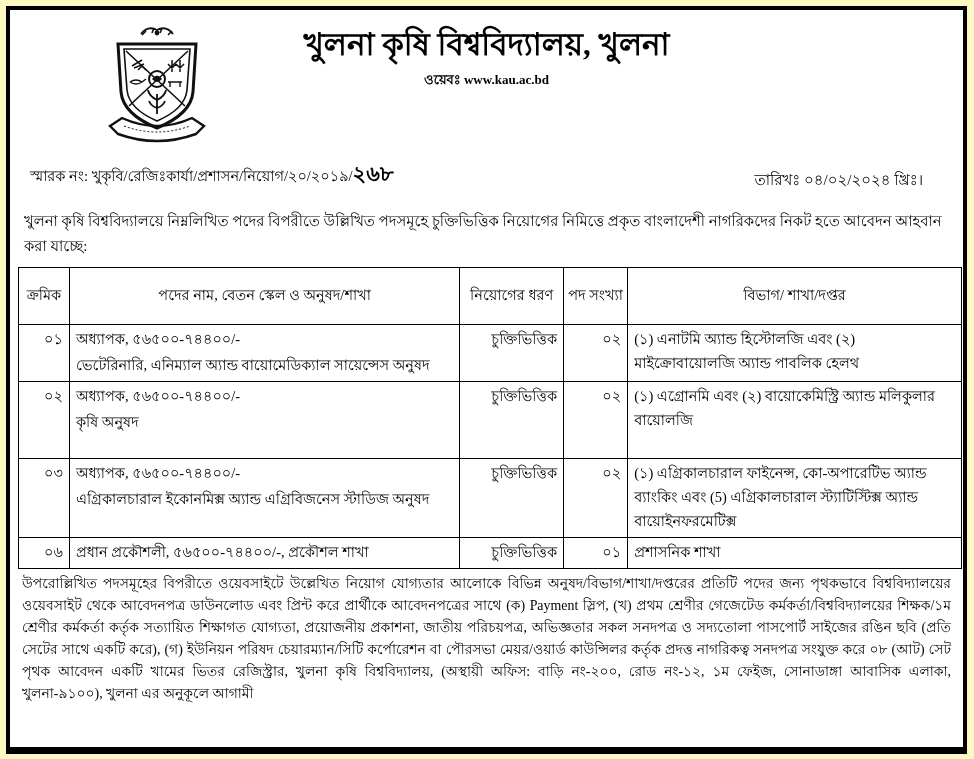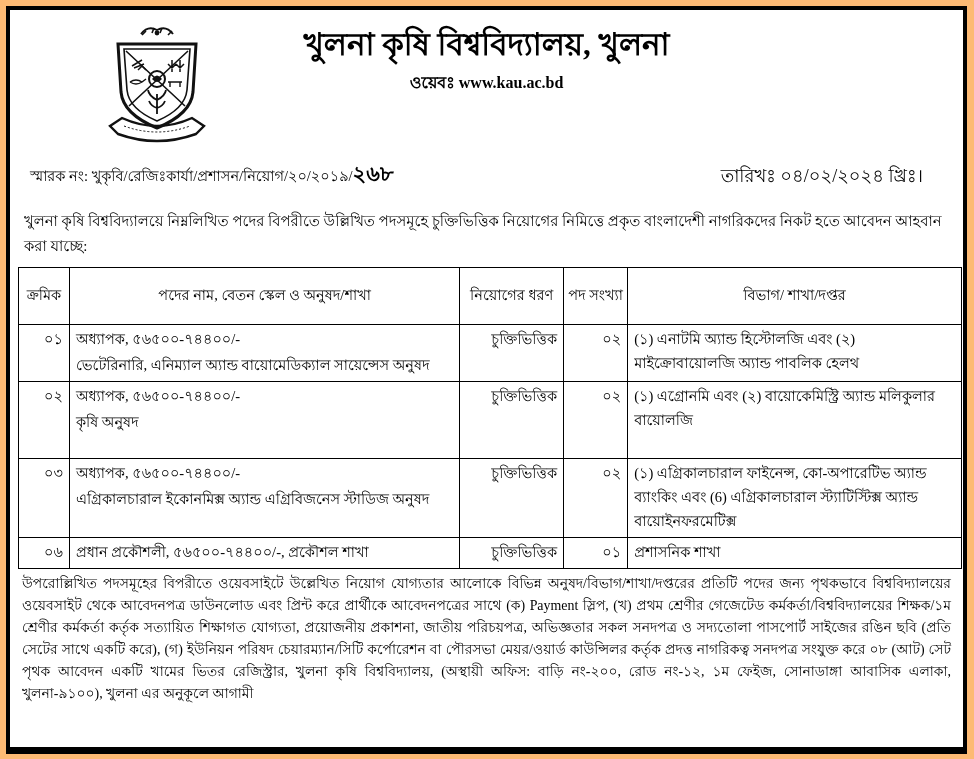--- a/index.html
+++ b/index.html
@@ -6,21 +6,21 @@
   html,body { background:#ffffff; }
   body{
     font-family:"Liberation Serif","DejaVu Sans",serif;
     color:#000;
     width:974px; height:759px;
     position:relative;
     overflow:hidden;
   }
   .sheet{
     position:absolute; inset:0;
-    background:#fdba74;
+    background:#fef9c3;
   }
   .frame{
     position:absolute;
     left:6px; top:6px; right:7px; bottom:5px;
     border:4px solid #000;
     border-bottom-width:7px;
     background:#fff;
     padding:8px 8px 4px 8px;
     overflow:hidden;
   }
@@ -31,30 +31,30 @@
     width:122px; height:128px;
   }
   .titles{ text-align:center; padding-top:6px; }
   .title-university{
     font-size:31px; font-weight:bold; letter-spacing:0px; line-height:1.35;
   }
   .title-notice{
     font-size:30px; font-weight:bold; line-height:1.4;
   }
   .title-web{
-    font-size:16px; font-weight:bold; margin-top:4px;
+    font-size:13px; font-weight:bold; margin-top:4px;
   }
   .title-web .latin{ font-family:"Liberation Serif",serif; }
   .memo-row{
     display:flex; justify-content:space-between; align-items:flex-end;
     padding:2px 12px 0 12px;
     font-size:14.5px;
   }
   .memo-number{ font-weight:bold; font-size:21px; }
-  .date-line{ font-size:18px; padding-right:20px; }
+  .date-line{ font-size:15px; padding-right:20px; }
   
   .intro{
     padding:16px 6px 8px 6px;
     font-size:14.8px;
   }
   
   table.positions{
     width:944px; margin:0 auto;
     border-collapse:collapse;
     font-size:14.5px;
@@ -176,21 +176,21 @@
           <td class="dept">(১) এগ্রোনমি এবং (২) বায়োকেমিস্ট্রি অ্যান্ড মলিকুলার বায়োলজি</td>
         </tr>
         <tr>
           <td class="serial">০৩</td>
           <td class="post">
             <div>অধ্যাপক, ৫৬৫০০-৭৪৪০০/-</div>
             <div class="line2">এগ্রিকালচারাল ইকোনমিক্স অ্যান্ড এগ্রিবিজনেস স্টাডিজ অনুষদ</div>
           </td>
           <td class="type">চুক্তিভিত্তিক</td>
           <td class="count">০২</td>
-          <td class="dept">(১) এগ্রিকালচারাল ফাইনেন্স, কো-অপারেটিভ অ্যান্ড ব্যাংকিং এবং (6) এগ্রিকালচারাল স্ট্যাটিস্টিক্স অ্যান্ড বায়োইনফরমেটিক্স</td>
+          <td class="dept">(১) এগ্রিকালচারাল ফাইনেন্স, কো-অপারেটিভ অ্যান্ড ব্যাংকিং এবং (5) এগ্রিকালচারাল স্ট্যাটিস্টিক্স অ্যান্ড বায়োইনফরমেটিক্স</td>
         </tr>
         <tr>
           <td class="serial">০৬</td>
           <td class="post">
             <div>প্রধান প্রকৌশলী, ৫৬৫০০-৭৪৪০০/-, প্রকৌশল শাখা</div>
           </td>
           <td class="type">চুক্তিভিত্তিক</td>
           <td class="count">০১</td>
           <td class="dept">প্রশাসনিক শাখা</td>
         </tr>

